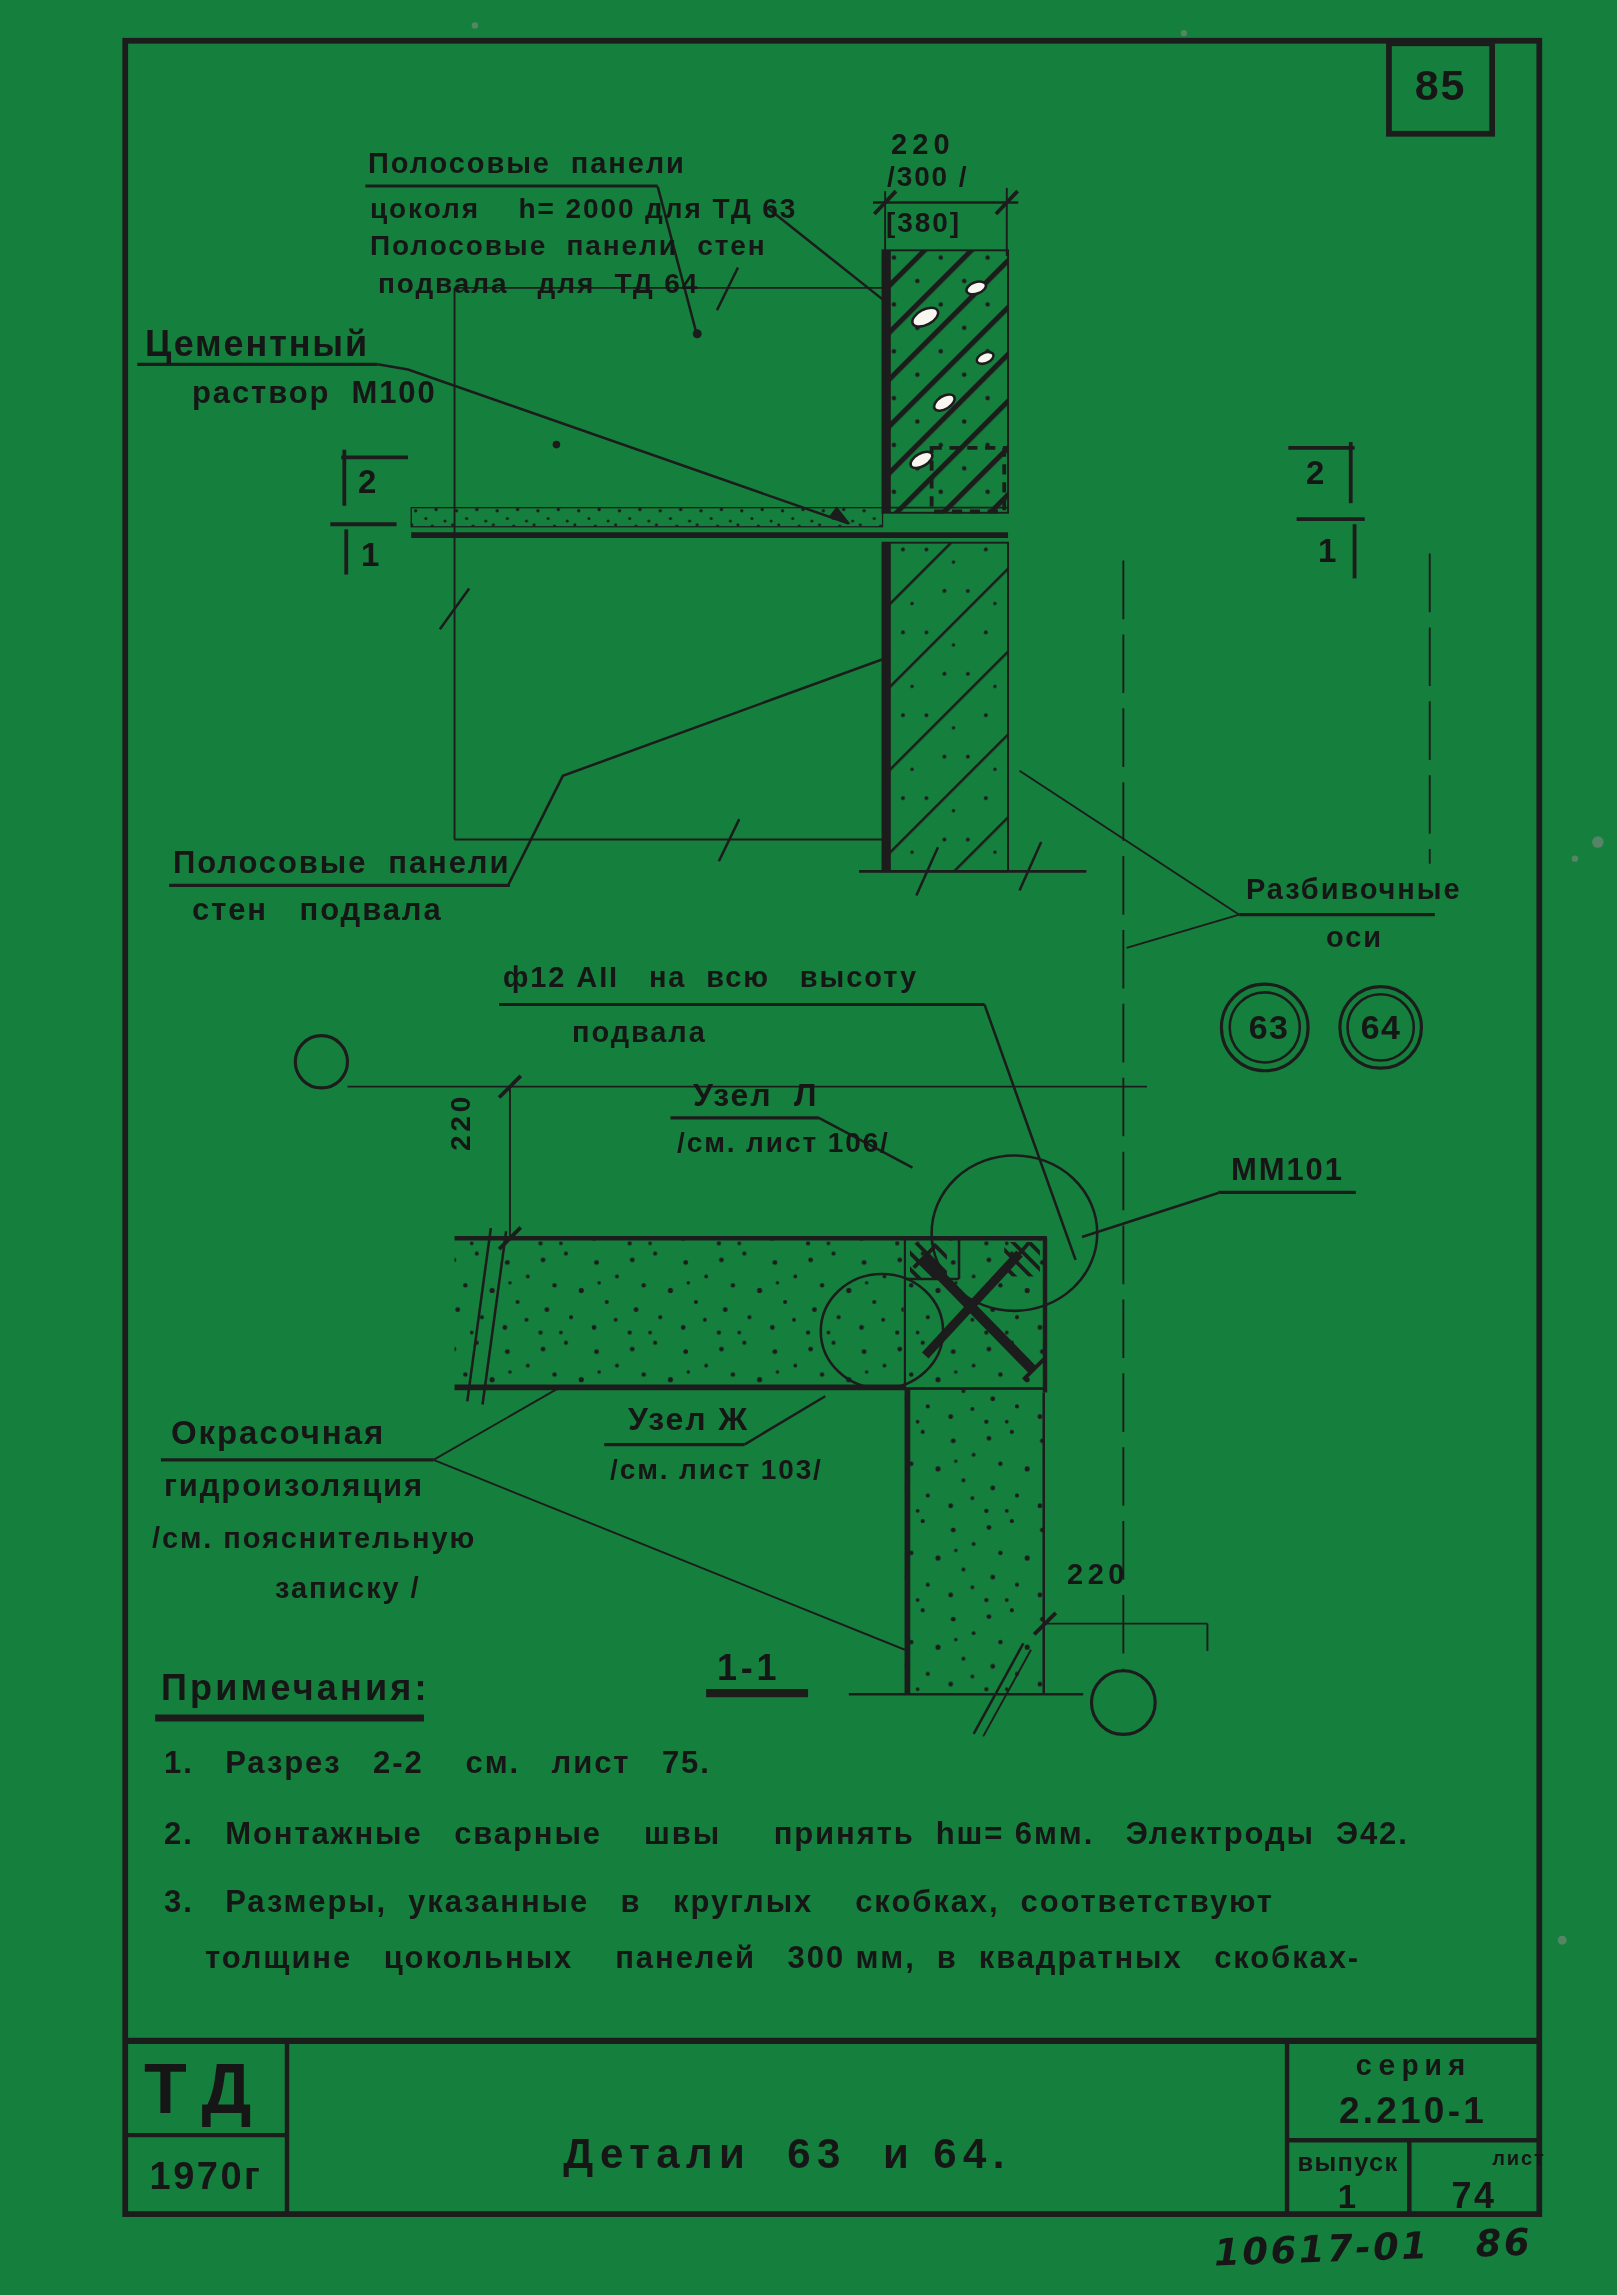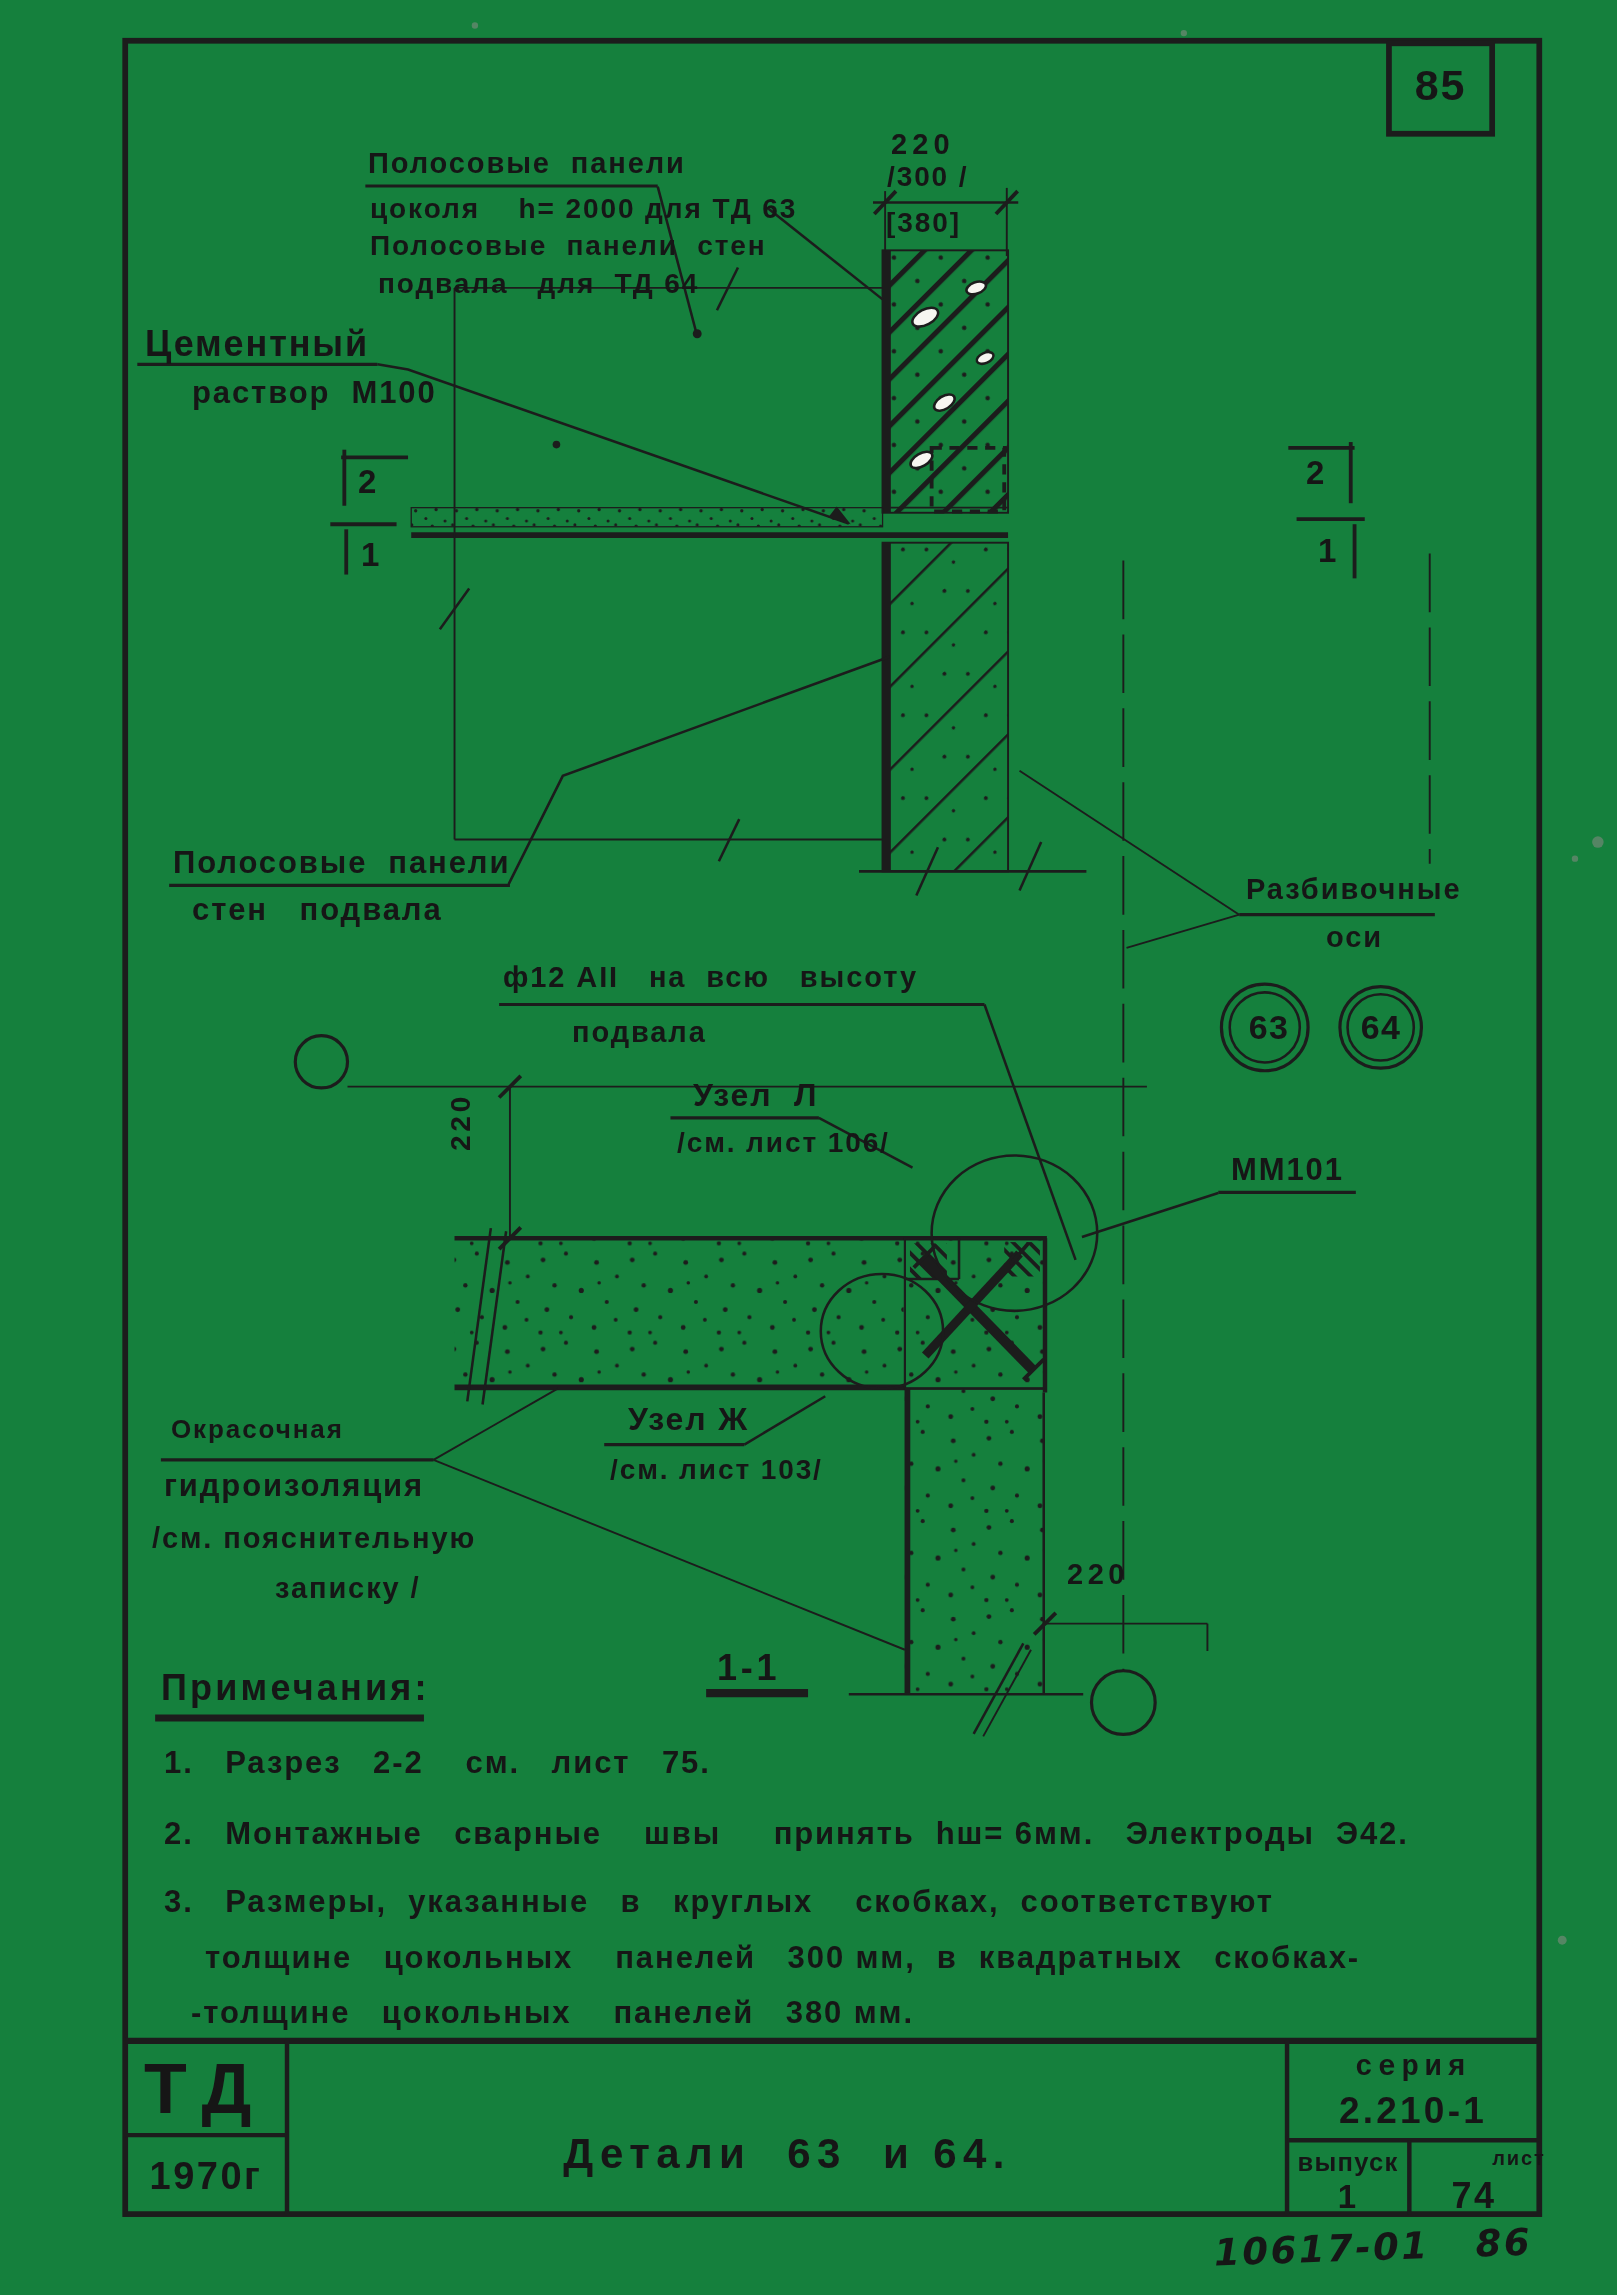--- a/index.html
+++ b/index.html
@@ -265,35 +265,34 @@
   <div class="t" style="left:693px;top:1079px;font-size:32px;">Узел  Л</div>
   <div class="t" style="left:677px;top:1129px;font-size:28px;">/см. лист 106/</div>
 
   <div class="t" style="left:1231px;top:1154px;font-size:31px;">ММ101</div>
 
   <div class="t" style="left:447px;top:1151px;font-size:28px;letter-spacing:3.8px;transform:rotate(-90deg);transform-origin:left top;">220</div>
 
   <div class="t" style="left:628px;top:1403px;font-size:32px;">Узел Ж</div>
   <div class="t" style="left:610px;top:1456px;font-size:28px;">/см. лист 103/</div>
 
-  <div class="t" style="left:171px;top:1416px;font-size:26px;text-align:right;">Окрасочная</div>
+  <div class="t" style="left:171px;top:1416px;font-size:33px;text-align:right;">Окрасочная</div>
   <div class="t" style="left:164px;top:1470px;font-size:31px;">гидроизоляция</div>
   <div class="t" style="left:152px;top:1524px;font-size:29px;">/см. пояснительную</div>
   <div class="t" style="left:275px;top:1574px;font-size:29px;">записку /</div>
 
   <div class="t" style="left:1067px;top:1560px;font-size:29px;letter-spacing:4.5px;">220</div>
 
   <div class="t" style="left:717px;top:1650px;font-size:36px;letter-spacing:3.8px;">1-1</div>
 
   <div class="t" style="left:161px;top:1670px;font-size:36px;letter-spacing:3.2px;">Примечания:</div>
   <div class="t" style="left:164px;top:1747px;font-size:31px;">1.   Разрез   2-2    см.   лист   75.</div>
   <div class="t" style="left:164px;top:1818px;font-size:31px;">2.   Монтажные   сварные    швы     принять  hш= 6мм.   Электроды  Э42.</div>
   <div class="t" style="left:164px;top:1886px;font-size:31px;">3.   Размеры,  указанные   в   круглых    скобках,  соответствуют</div>
   <div class="t" style="left:205px;top:1942px;font-size:31px;">толщине   цокольных    панелей   300 мм,  в  квадратных   скобках-</div>
-  <div class="t" style="left:191px;top:1997px;font-size:31px;">-толщине   цокольных    панелей   380 мм.</div>
 
   <div class="t ctr" style="left:125px;top:2054px;width:162px;font-size:70px;letter-spacing:16.6px;">ТД</div>
   <div class="t ctr" style="left:125px;top:2157px;width:162px;font-size:38px;letter-spacing:2.5px;">1970г</div>
   <div class="t ctr" style="left:287px;top:2133px;width:1000px;font-size:42px;letter-spacing:6.4px;">Детали  63  и 64.</div>
   <div class="t ctr" style="left:1287px;top:2053px;width:252px;font-size:29px;letter-spacing:5.7px;font-family:Liberation Mono, monospace;">серия</div>
   <div class="t ctr" style="left:1287px;top:2092px;width:252px;font-size:37px;letter-spacing:3.2px;">2.210-1</div>
   <div class="t ctr" style="left:1287px;top:2150px;width:122px;font-size:25.5px;letter-spacing:1.3px;">выпуск</div>
   <div class="t ctr" style="left:1287px;top:2180px;width:122px;font-size:33px;">1</div>
   <div class="t ctr" style="left:1409px;top:2148px;width:130px;font-size:20px;letter-spacing:1.9px;padding-left:45px;">лист</div>
   <div class="t ctr" style="left:1409px;top:2178px;width:130px;font-size:36px;letter-spacing:2.5px;">74</div>

